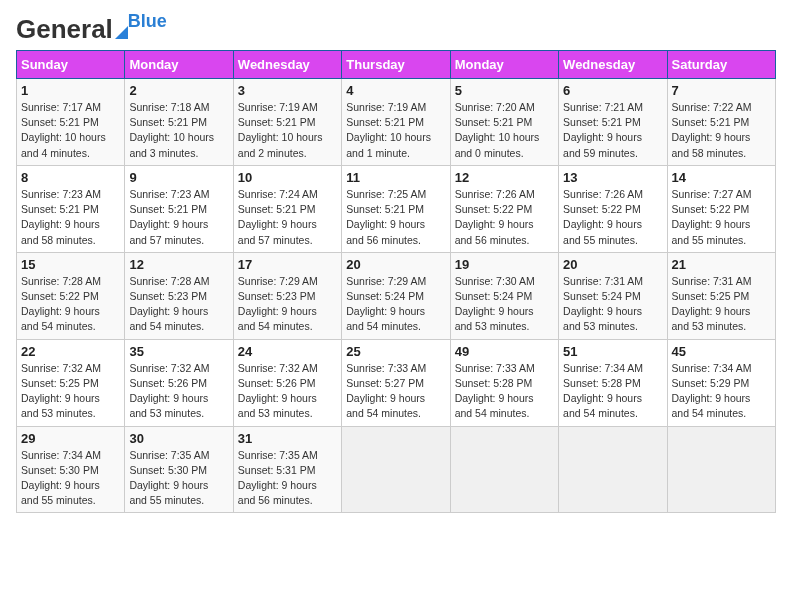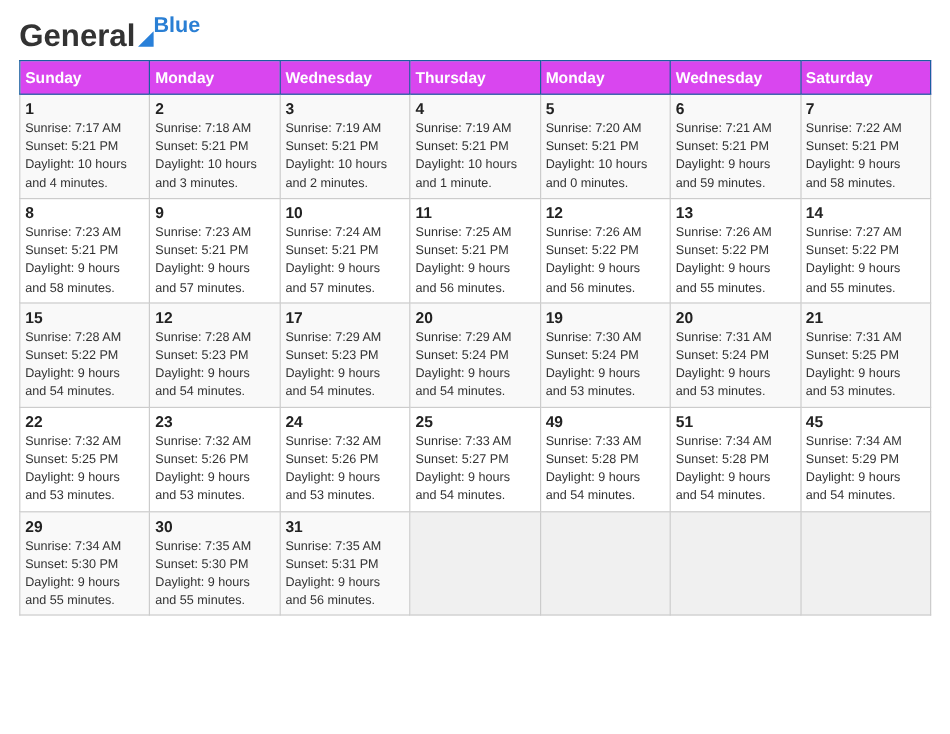--- a/index.html
+++ b/index.html
@@ -191,21 +191,21 @@
           <span class="day-num">21</span>
           <div class="day-info">Sunrise: 7:31 AM<br>Sunset: 5:25 PM<br>Daylight: 9 hours<br>and 53 minutes.</div>
         </td>
       </tr>
       <tr>
         <td>
           <span class="day-num">22</span>
           <div class="day-info">Sunrise: 7:32 AM<br>Sunset: 5:25 PM<br>Daylight: 9 hours<br>and 53 minutes.</div>
         </td>
         <td>
-          <span class="day-num">23</span>
+          <span class="day-num">35</span>
           <div class="day-info">Sunrise: 7:32 AM<br>Sunset: 5:26 PM<br>Daylight: 9 hours<br>and 53 minutes.</div>
         </td>
         <td>
           <span class="day-num">24</span>
           <div class="day-info">Sunrise: 7:32 AM<br>Sunset: 5:26 PM<br>Daylight: 9 hours<br>and 53 minutes.</div>
         </td>
         <td>
           <span class="day-num">25</span>
           <div class="day-info">Sunrise: 7:33 AM<br>Sunset: 5:27 PM<br>Daylight: 9 hours<br>and 54 minutes.</div>
         </td>

